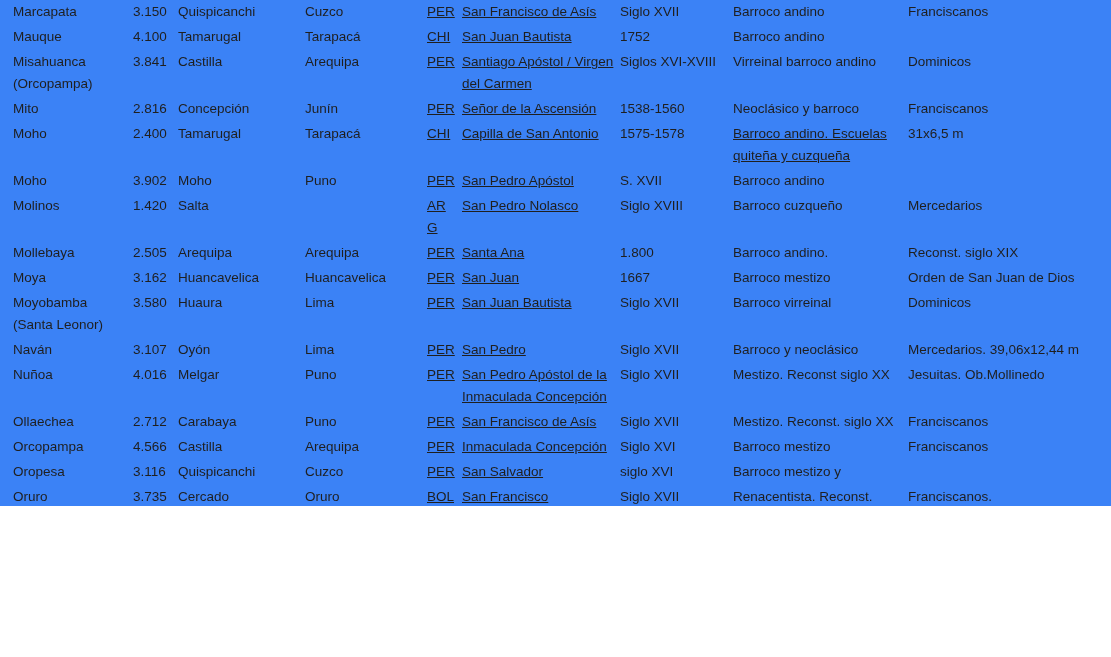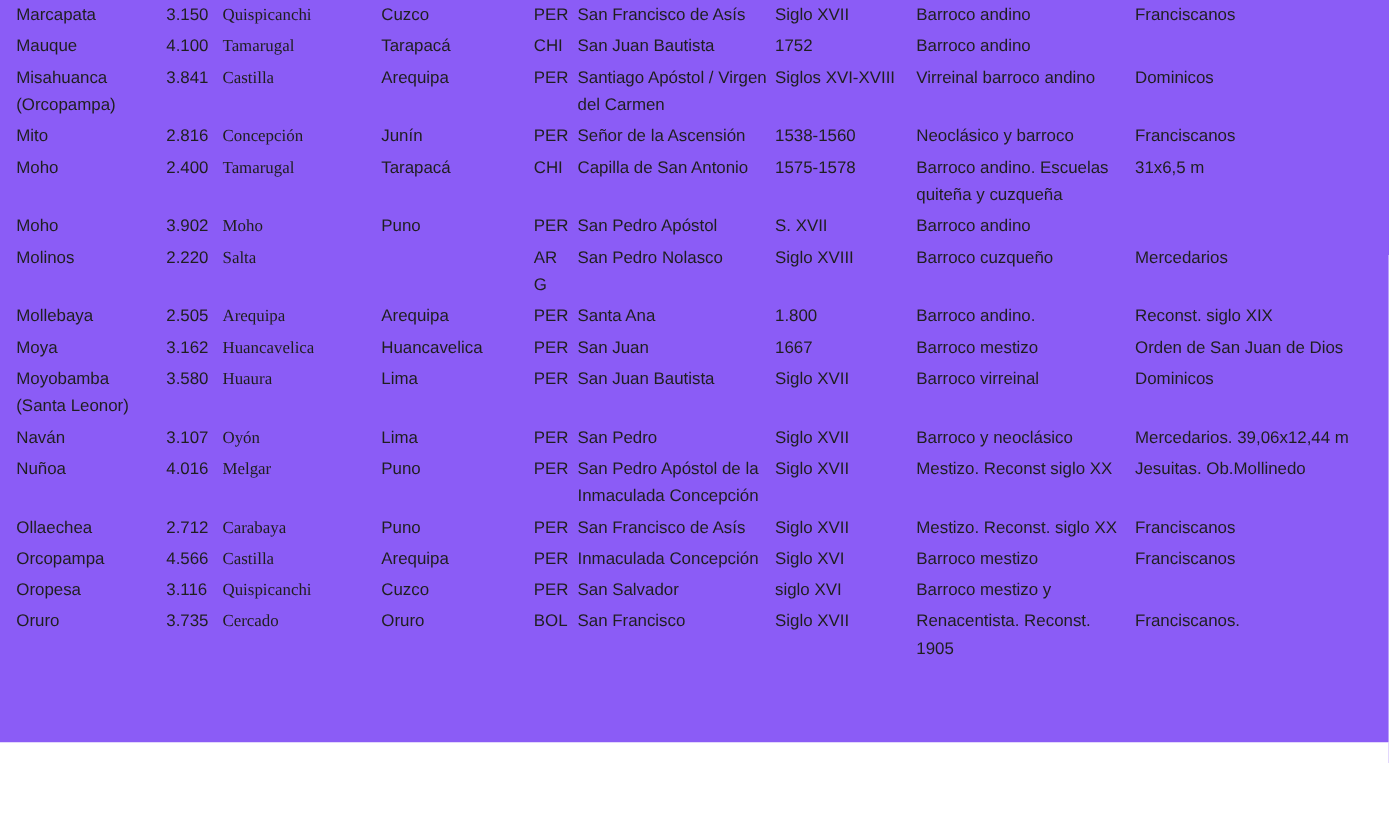--- a/index.html
+++ b/index.html
@@ -3,43 +3,42 @@
 <meta charset="utf-8">
 <style>
   html, body {
     margin: 0;
     padding: 0;
     background: #ffffff;
     font-family: "Liberation Sans", "DejaVu Sans", sans-serif;
   }
   .page {
     width: 1111px;
-    height: 594px;
+    height: 506px;
     overflow: hidden;
-    background: #8b5cf6;
+    background: #3b82f6;
   }
   table.church-table {
     border-collapse: collapse;
     table-layout: fixed;
     margin-left: 13px;
     width: 1098px;
   }
   table.church-table td {
     vertical-align: top;
     font-size: 13.5px;
     line-height: 22px;
     color: #1f1f1f;
     padding: 1px 6px 2px 0;
     word-wrap: break-word;
   }
-  td.accent { color: #215868; }
+  td.accent { color: #215868; text-decoration: underline; }
   td.col-province {
     white-space: nowrap;
     overflow: hidden;
-    font-family: Liberation Serif, serif;
   }
   
   col.c-town       { width: 120px; }
   col.c-altitude   { width: 45px;  }
   col.c-province   { width: 127px; }
   col.c-department { width: 122px; }
   col.c-country    { width: 35px;  }
   col.c-church     { width: 158px; }
   col.c-date       { width: 113px; }
   col.c-style      { width: 175px; }
@@ -123,21 +122,21 @@
           <td class="col-province">Moho</td>
           <td class="col-department">Puno</td>
           <td class="col-country accent">PER</td>
           <td class="col-church accent">San Pedro Apóstol</td>
           <td class="col-date">S. XVII</td>
           <td class="col-style">Barroco andino</td>
           <td class="col-order"></td>
         </tr>
         <tr>
           <td class="col-town">Molinos</td>
-          <td class="col-altitude">2.220</td>
+          <td class="col-altitude">1.420</td>
           <td class="col-province">Salta</td>
           <td class="col-department"></td>
           <td class="col-country accent">ARG</td>
           <td class="col-church accent">San Pedro Nolasco</td>
           <td class="col-date">Siglo XVIII</td>
           <td class="col-style">Barroco cuzqueño</td>
           <td class="col-order">Mercedarios</td>
         </tr>
         <tr>
           <td class="col-town">Mollebaya</td>

